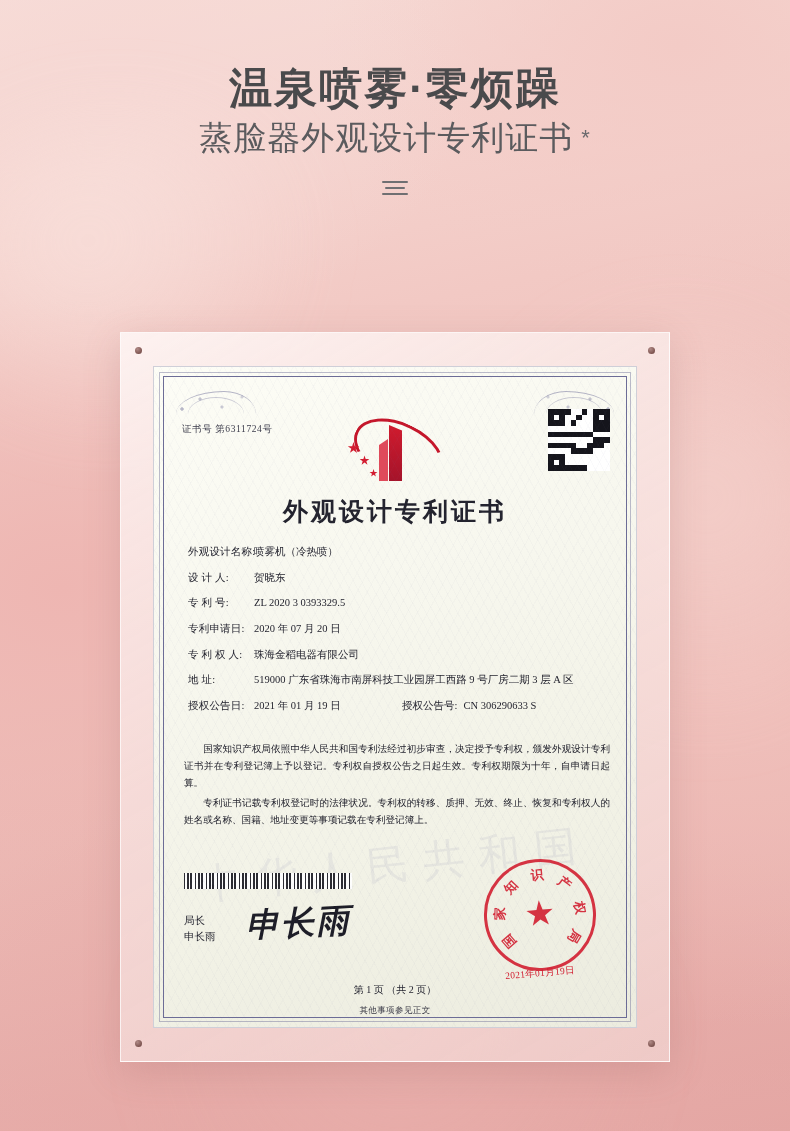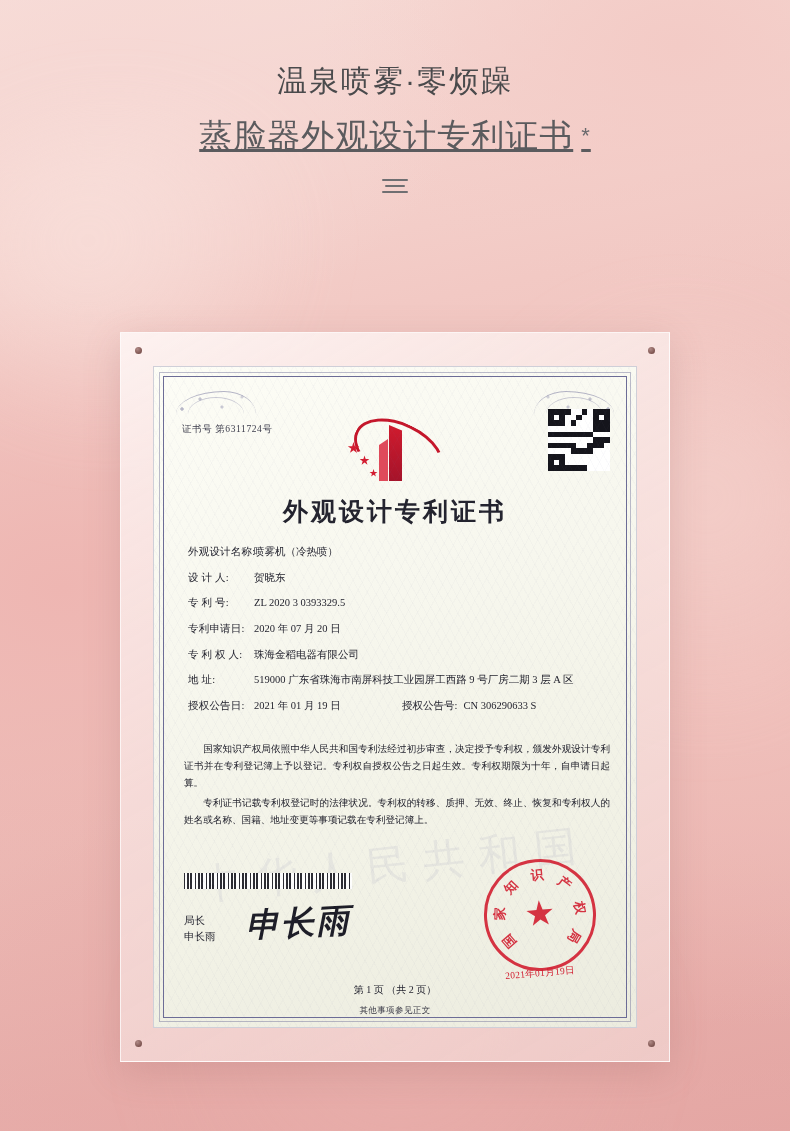--- a/index.html
+++ b/index.html
@@ -36,33 +36,31 @@
     background: radial-gradient(circle at 60% 40%, #f7dcd7 0%, rgba(247,220,215,0) 70%); }
   .bg-veil-c { left: 120px; bottom: -90px; width: 560px; height: 320px;
     background: radial-gradient(circle at 50% 40%, #eab3af 0%, rgba(234,179,175,0) 72%); }
 
   
   .hero {
     position: absolute; left: 0; right: 0; top: 62px;
     text-align: center;
   }
   .hero-title {
-    font-size: 30px;
+    font-size: 43px;
     letter-spacing: 2px;
     color: #4a4a4c;
-    font-weight: 400;
+    font-weight: 700;
     line-height: 1.25;
   }
   .hero-sub {
-    margin-top: 14px;
     font-size: 33px;
     letter-spacing: 1px;
     color: #5b5b5e;
     font-weight: 500;
-    text-decoration: underline;
   }
   .hero-sub .star {
     font-size: 22px;
     vertical-align: 4px;
     margin-left: 8px;
     color: #6a6a6d;
   }
   .hero-divider {
     margin: 20px auto 0;
     width: 30px;

